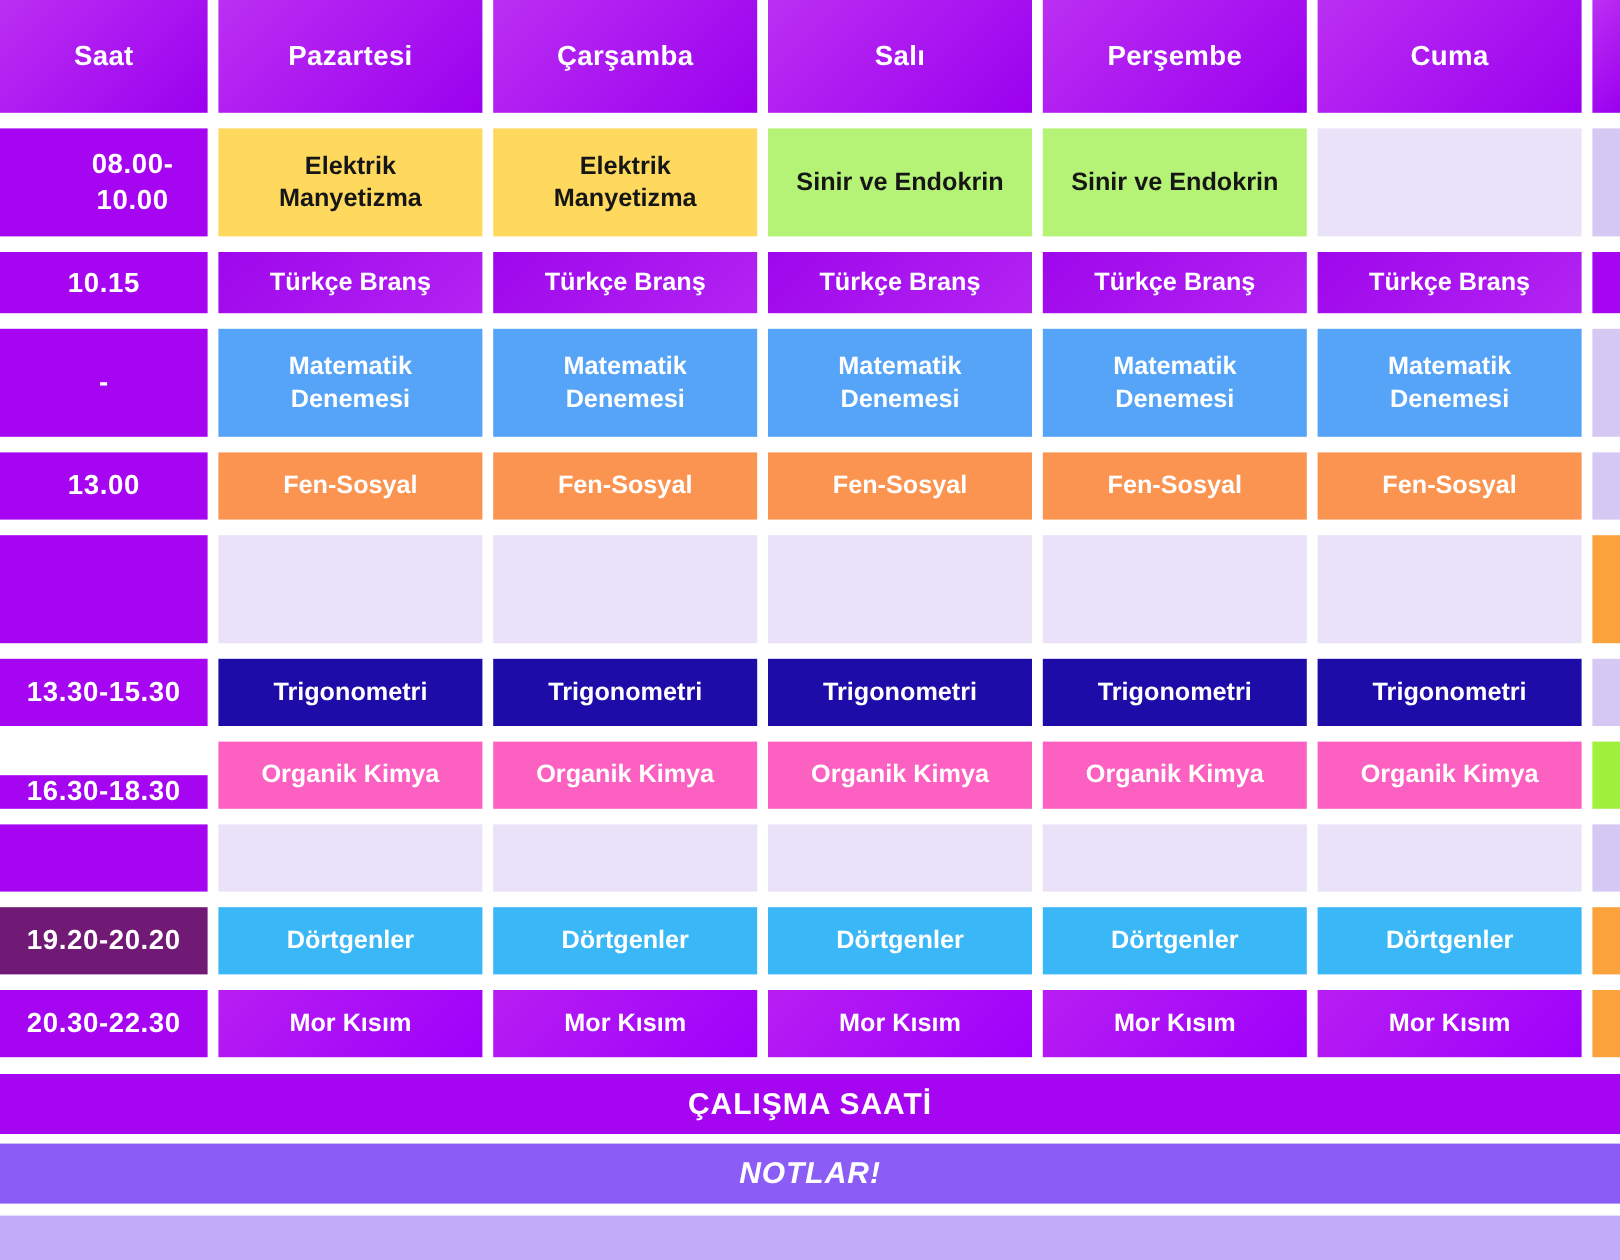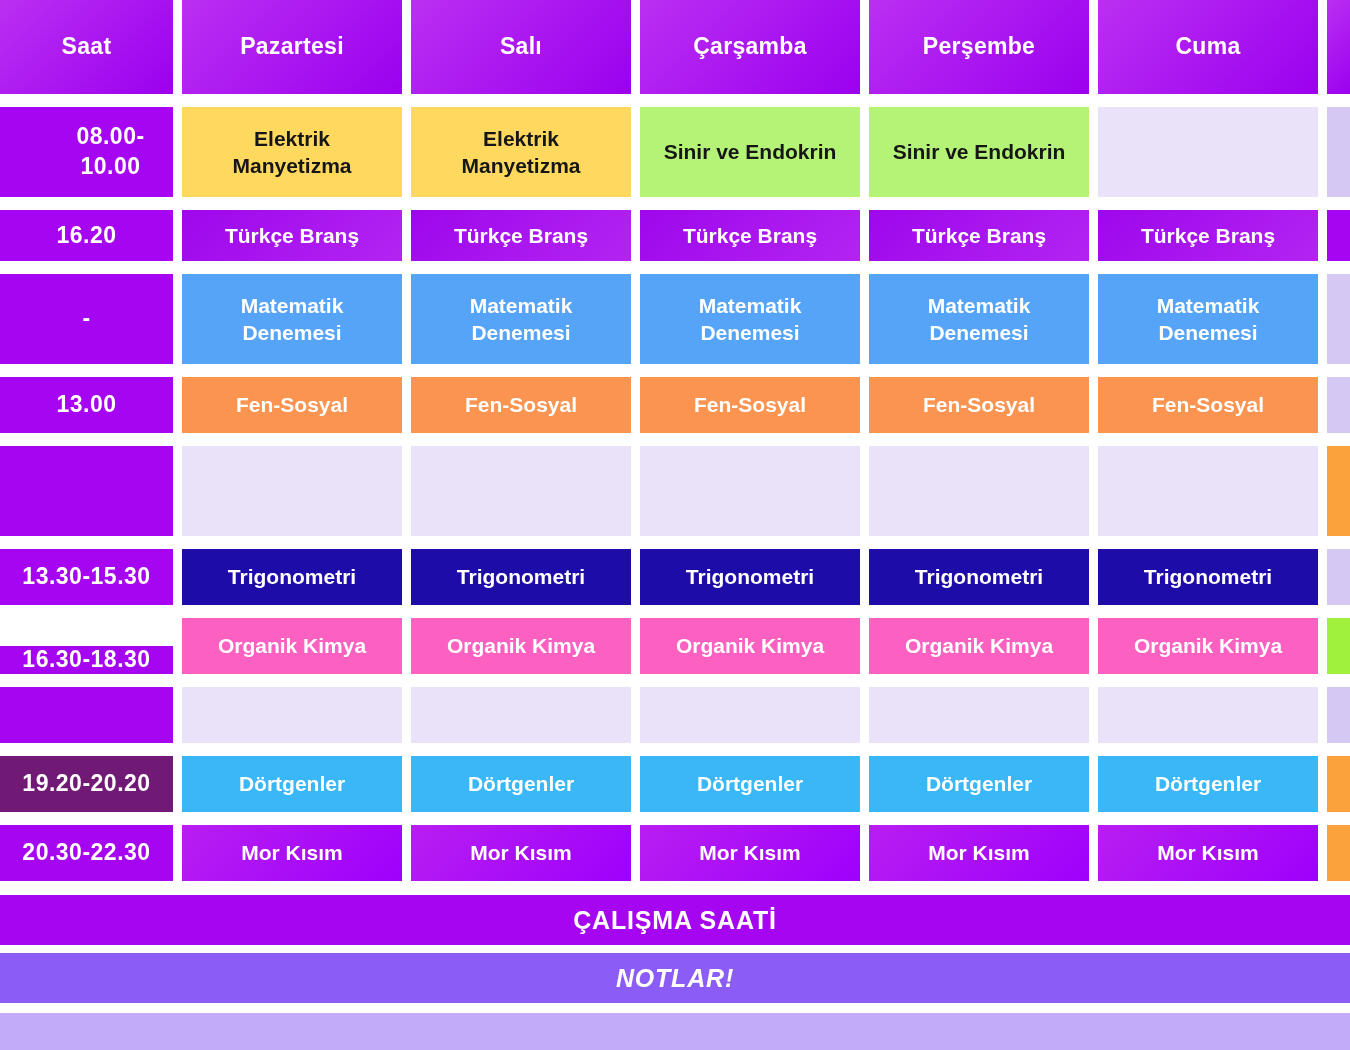--- a/index.html
+++ b/index.html
@@ -37,33 +37,33 @@
   #banner-calisma { margin-top: 14px; }
   #banner-notlar  { margin-top: 8px; }
   #bottom-strip   { margin-top: 10px; width: 1350px; height: 37px; }
 </style>
 </head>
 <body>
 
 <div id="grid">
     <div class="cell hdr" style="background: linear-gradient(135deg, rgb(187, 47, 242), rgb(155, 0, 239)); color: rgb(255, 255, 255);">Saat</div>
     <div class="cell hdr" style="background: linear-gradient(135deg, rgb(187, 47, 242), rgb(155, 0, 239)); color: rgb(255, 255, 255);">Pazartesi</div>
+    <div class="cell hdr" style="background: linear-gradient(135deg, rgb(187, 47, 242), rgb(155, 0, 239)); color: rgb(255, 255, 255);">Çarşamba</div>
     <div class="cell hdr" style="background: linear-gradient(135deg, rgb(187, 47, 242), rgb(155, 0, 239)); color: rgb(255, 255, 255);">Salı</div>
-    <div class="cell hdr" style="background: linear-gradient(135deg, rgb(187, 47, 242), rgb(155, 0, 239)); color: rgb(255, 255, 255);">Çarşamba</div>
     <div class="cell hdr" style="background: linear-gradient(135deg, rgb(187, 47, 242), rgb(155, 0, 239)); color: rgb(255, 255, 255);">Perşembe</div>
     <div class="cell hdr" style="background: linear-gradient(135deg, rgb(187, 47, 242), rgb(155, 0, 239)); color: rgb(255, 255, 255);">Cuma</div>
     <div class="cell hdr" style="background: linear-gradient(135deg, rgb(187, 47, 242), rgb(155, 0, 239)); color: rgb(255, 255, 255);"></div>
     <div class="cell time" style="background: rgb(165, 5, 240); color: rgb(255, 255, 255); padding-left: 48px;">08.00-10.00</div>
     <div class="cell subj" style="background: rgb(255, 217, 94); color: rgb(22, 22, 22);">Elektrik Manyetizma</div>
     <div class="cell subj" style="background: rgb(255, 217, 94); color: rgb(22, 22, 22);">Elektrik Manyetizma</div>
     <div class="cell subj" style="background: rgb(181, 243, 119); color: rgb(22, 22, 22);">Sinir ve Endokrin</div>
     <div class="cell subj" style="background: rgb(181, 243, 119); color: rgb(22, 22, 22);">Sinir ve Endokrin</div>
     <div class="cell subj" style="background: rgb(233, 226, 248); color: rgb(255, 255, 255);"></div>
     <div class="cell subj" style="background: rgb(213, 201, 243); color: rgb(255, 255, 255);"></div>
-    <div class="cell time" style="background: rgb(165, 5, 240); color: rgb(255, 255, 255);">16.20</div>
+    <div class="cell time" style="background: rgb(165, 5, 240); color: rgb(255, 255, 255);">10.15</div>
     <div class="cell subj" style="background: linear-gradient(135deg, rgb(158, 7, 236), rgb(179, 36, 242)); color: rgb(255, 255, 255);">Türkçe Branş</div>
     <div class="cell subj" style="background: linear-gradient(135deg, rgb(158, 7, 236), rgb(179, 36, 242)); color: rgb(255, 255, 255);">Türkçe Branş</div>
     <div class="cell subj" style="background: linear-gradient(135deg, rgb(158, 7, 236), rgb(179, 36, 242)); color: rgb(255, 255, 255);">Türkçe Branş</div>
     <div class="cell subj" style="background: linear-gradient(135deg, rgb(158, 7, 236), rgb(179, 36, 242)); color: rgb(255, 255, 255);">Türkçe Branş</div>
     <div class="cell subj" style="background: linear-gradient(135deg, rgb(158, 7, 236), rgb(179, 36, 242)); color: rgb(255, 255, 255);">Türkçe Branş</div>
     <div class="cell subj" style="background: rgb(165, 5, 240); color: rgb(255, 255, 255);"></div>
     <div class="cell time" style="background: rgb(165, 5, 240); color: rgb(255, 255, 255);">-</div>
     <div class="cell subj" style="background: rgb(85, 164, 247); color: rgb(255, 255, 255);">Matematik Denemesi</div>
     <div class="cell subj" style="background: rgb(85, 164, 247); color: rgb(255, 255, 255);">Matematik Denemesi</div>
     <div class="cell subj" style="background: rgb(85, 164, 247); color: rgb(255, 255, 255);">Matematik Denemesi</div>

